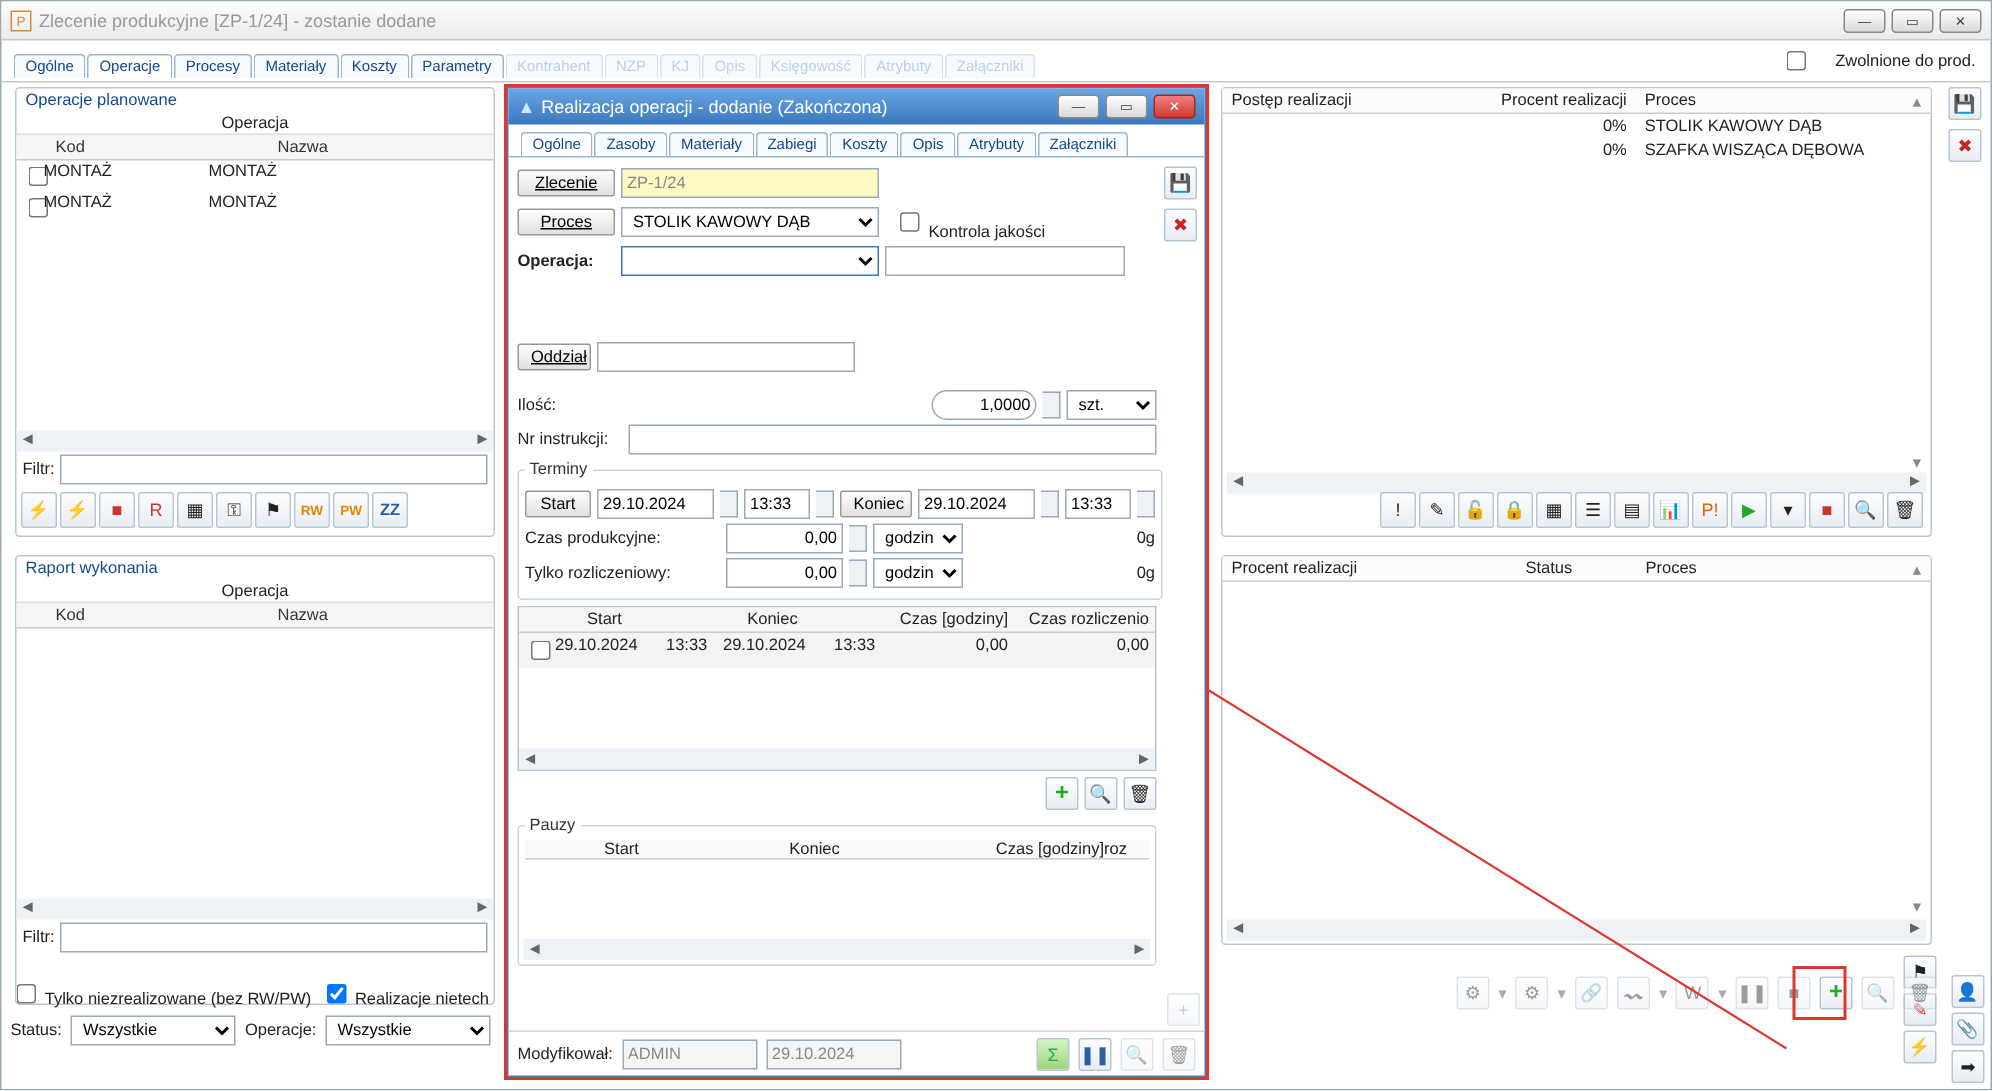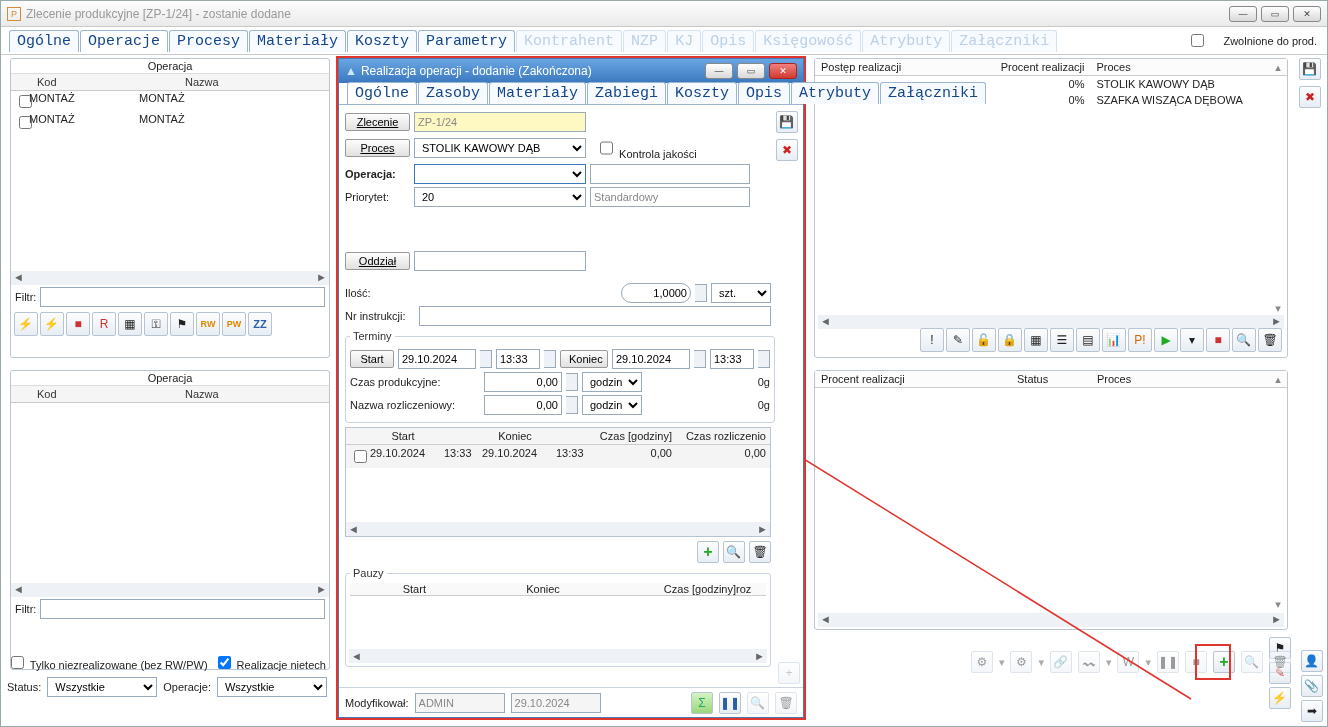--- a/index.html
+++ b/index.html
@@ -4,21 +4,21 @@
 <style>
 html,body{margin:0;padding:0;font-family:Tahoma,"Segoe UI",sans-serif;font-size:11px;background:#fff;color:#222;}
 *{box-sizing:border-box;}
 .main-window{width:1328px;height:727px;position:relative;background:#fff;border:1px solid #9aa;}
 .title-bar{height:26px;background:linear-gradient(#fdfdfd,#eaeaea);border-bottom:1px solid #c9c9c9;display:flex;align-items:center;padding:0 6px;color:#999;font-size:12px;}
 .title-bar .title-text{flex:1;}
 .win-btns{display:flex;gap:4px;}
 .win-btn{width:28px;height:16px;border:1px solid #888;border-radius:3px;background:linear-gradient(#fff,#d9d9d9);display:flex;align-items:center;justify-content:center;font-size:9px;color:#444;cursor:pointer;}
 
 .tab-strip{display:flex;align-items:flex-end;padding-left:8px;gap:1px;height:22px;}
-.tab{padding:2px 7px;border:1px solid #9bb6d1;border-bottom:none;background:#f7fbff;border-radius:3px 3px 0 0;color:#14468c;cursor:pointer;font-size:15px;font-family:Liberation Mono, monospace;}
+.tab{padding:2px 7px;border:1px solid #9bb6d1;border-bottom:none;background:#f7fbff;border-radius:3px 3px 0 0;color:#14468c;cursor:pointer;font-size:10px;}
 .tab.active{background:#fff;}
 .tab.ghost{color:#bdd0e6;border-color:#d5e2ee;}
 .top-row{display:flex;align-items:center;height:28px;border-bottom:1px solid #c9c9c9;}
 .chk-prod{margin-left:auto;margin-right:10px;display:flex;align-items:center;gap:16px;color:#222;}
 
 .body-area{position:relative;height:calc(100% - 26px - 28px);}
 .r-toolbar{position:absolute;right:4px;top:0;width:26px;display:flex;flex-direction:column;gap:3px;align-items:center;}
 .r-toolbar .ico-btn{margin-top:3px;}
 .ico-btn{width:22px;height:22px;border:1px solid #b7c5d3;border-radius:2px;background:linear-gradient(#fdfdfd,#e7edf4);display:flex;align-items:center;justify-content:center;cursor:pointer;font-size:12px;}
 .ico-btn.red svg,.ico-btn.red{color:#c22;}
@@ -123,20 +123,21 @@
   </div>
 
   <div class="body-area">
 
     <div class="r-toolbar">
       <div class="ico-btn" style="color:#2b5fa4">💾</div>
       <div class="ico-btn red">✖</div>
     </div>
 
     <div class="panel planned">
+      <div class="panel-title">Operacje planowane</div>
       <div style="text-align:center;border-bottom:1px solid #ddd;padding:1px">Operacja</div>
       <div class="grid-head">
         <div style="width:22px"></div>
         <div class="gh-cell col-kod">Kod</div>
         <div class="gh-cell col-naz">Nazwa</div>
       </div>
       <div class="grid-body" id="planned-rows">
           <div class="grow">
             <div class="cb"><input type="checkbox" style=""></div>
             <div class="col-kod">MONTAŻ</div>
@@ -208,20 +209,21 @@
         <div class="ico-btn" style="color:#d60">P!</div>
         <div class="ico-btn" style="color:#2a2">▶</div>
         <div class="ico-btn">▾</div>
         <div class="ico-btn" style="color:#c33">■</div>
         <div class="ico-btn">🔍</div>
         <div class="ico-btn">🗑</div>
       </div>
     </div>
 
     <div class="panel raport">
+      <div class="panel-title">Raport wykonania</div>
       <div style="text-align:center;border-bottom:1px solid #ddd;padding:1px">Operacja</div>
       <div class="grid-head">
         <div class="gh-cell col-kod" style="margin-left:22px">Kod</div>
         <div class="gh-cell col-naz">Nazwa</div>
       </div>
       <div class="grid-body" style="min-height:180px"></div>
       <div style="height:14px;background:#eef2f6;display:flex;justify-content:space-between;padding:0 2px;color:#666">
         <span>◄</span>
           <span>►</span>
       </div>
@@ -327,29 +329,24 @@
         <div class="form-row">
           <button class="field-btn link" style="width:65px">Proces</button>
           <select class="sel" style="width:172px"><option>STOLIK KAWOWY DĄB</option></select>
           <label style="margin-left:6px"><input type="checkbox" style=""> <span>Kontrola jakości</span></label>
         </div>
         <div class="form-row bold">
           <span class="lbl">Operacja:</span>
           <select class="sel" style="width:172px;border-color:#3a78bf"><option></option></select>
           <input class="txt" style="width: 160px;">
         </div>
-        <div class="form-row">
-          <span class="lbl">Priorytet:</span>
-          <select class="sel" style="width:172px"><option>20</option></select>
-          <input class="txt" style="width: 160px; color: rgb(136, 136, 136);" readonly="" value="Standardowy">
-        </div>
 
         <div style="height:38px"></div>
         <div class="form-row">
-          <button class="field-btn link" style="width:65px">Oddział</button>
+          <button class="field-btn link" style="width:49px">Oddział</button>
           <input class="txt" style="width: 172px;">
         </div>
 
         <div class="form-row" style="margin-top:12px">
           <span class="lbl">Ilość:</span>
           <div style="flex:1"></div>
           <input class="txt" style="width: 70px; text-align: right; border-radius: 10px;" value="1,0000">
             <span class="spin"></span>
           <select class="sel" style="width:60px"><option>szt.</option></select>
         </div>
@@ -373,21 +370,21 @@
               <span class="spin"></span>
           </div>
           <div class="form-row">
             <span style="width:130px">Czas produkcyjne:</span>
             <input class="txt" style="width: 78px; text-align: right;" value="0,00">
               <span class="spin"></span>
             <select class="sel" style="width:60px"><option>godzin</option></select>
             <span style="flex:1;text-align:right">0g</span>
           </div>
           <div class="form-row">
-            <span style="width:130px">Nazwa rozliczeniowy:</span>
+            <span style="width:130px">Tylko rozliczeniowy:</span>
             <input class="txt" style="width: 78px; text-align: right;" value="0,00">
               <span class="spin"></span>
             <select class="sel" style="width:60px"><option>godzin</option></select>
             <span style="flex:1;text-align:right">0g</span>
           </div>
         </fieldset>
 
         <div class="tiny-grid">
           <div class="hd">
             <div style="width:20px"></div>

